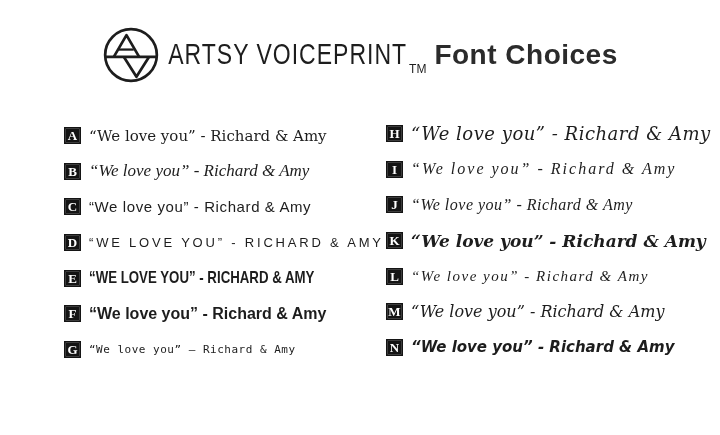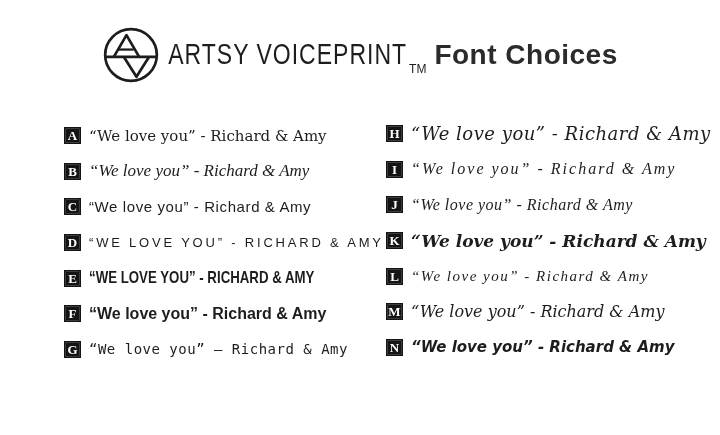--- a/index.html
+++ b/index.html
@@ -37,21 +37,21 @@
   }
   .sample { white-space:nowrap; color:#1d1d1d; }
   
   .s-A { font-family:"DejaVu Serif", serif; font-size:15px; }
   .s-B { font-family:"Liberation Serif", serif; font-style:italic; font-size:17px; }
   .s-C { font-family:"Liberation Sans", sans-serif; font-size:15px; letter-spacing:0.6px; }
   .s-D { font-family:"Liberation Sans", sans-serif; font-size:13px; letter-spacing:2.8px; }
   .s-E { font-family:"Liberation Sans", sans-serif; font-weight:700; font-size:17px;
          display:inline-block; transform:scaleX(0.78); transform-origin:left center; }
   .s-F { font-family:"Liberation Sans", sans-serif; font-weight:700; font-size:16px; }
-  .s-G { font-family:"DejaVu Sans Mono", monospace; font-size:14px; letter-spacing:0.5px; }
+  .s-G { font-family:"DejaVu Sans Mono", monospace; font-size:11px; letter-spacing:0.5px; }
   .s-H { font-family:"DejaVu Serif", serif; font-style:italic; font-size:18px; letter-spacing:0.5px; }
   .s-I { font-family:"Liberation Serif", serif; font-style:italic; font-size:16px; letter-spacing:2px; }
   .s-J { font-family:"Liberation Serif", serif; font-style:italic; font-size:16px; letter-spacing:0.5px; }
   .s-K { font-family:"DejaVu Serif", serif; font-style:italic; font-weight:700; font-size:17px; }
   .s-L { font-family:"Liberation Serif", serif; font-style:italic; font-size:15px; letter-spacing:1.5px; }
   .s-M { font-family:"DejaVu Serif", serif; font-style:italic; font-size:16px; }
   .s-N { font-family:"DejaVu Sans", sans-serif; font-style:italic; font-weight:700; font-size:15px; }
 </style>
 </head>
 <body>

